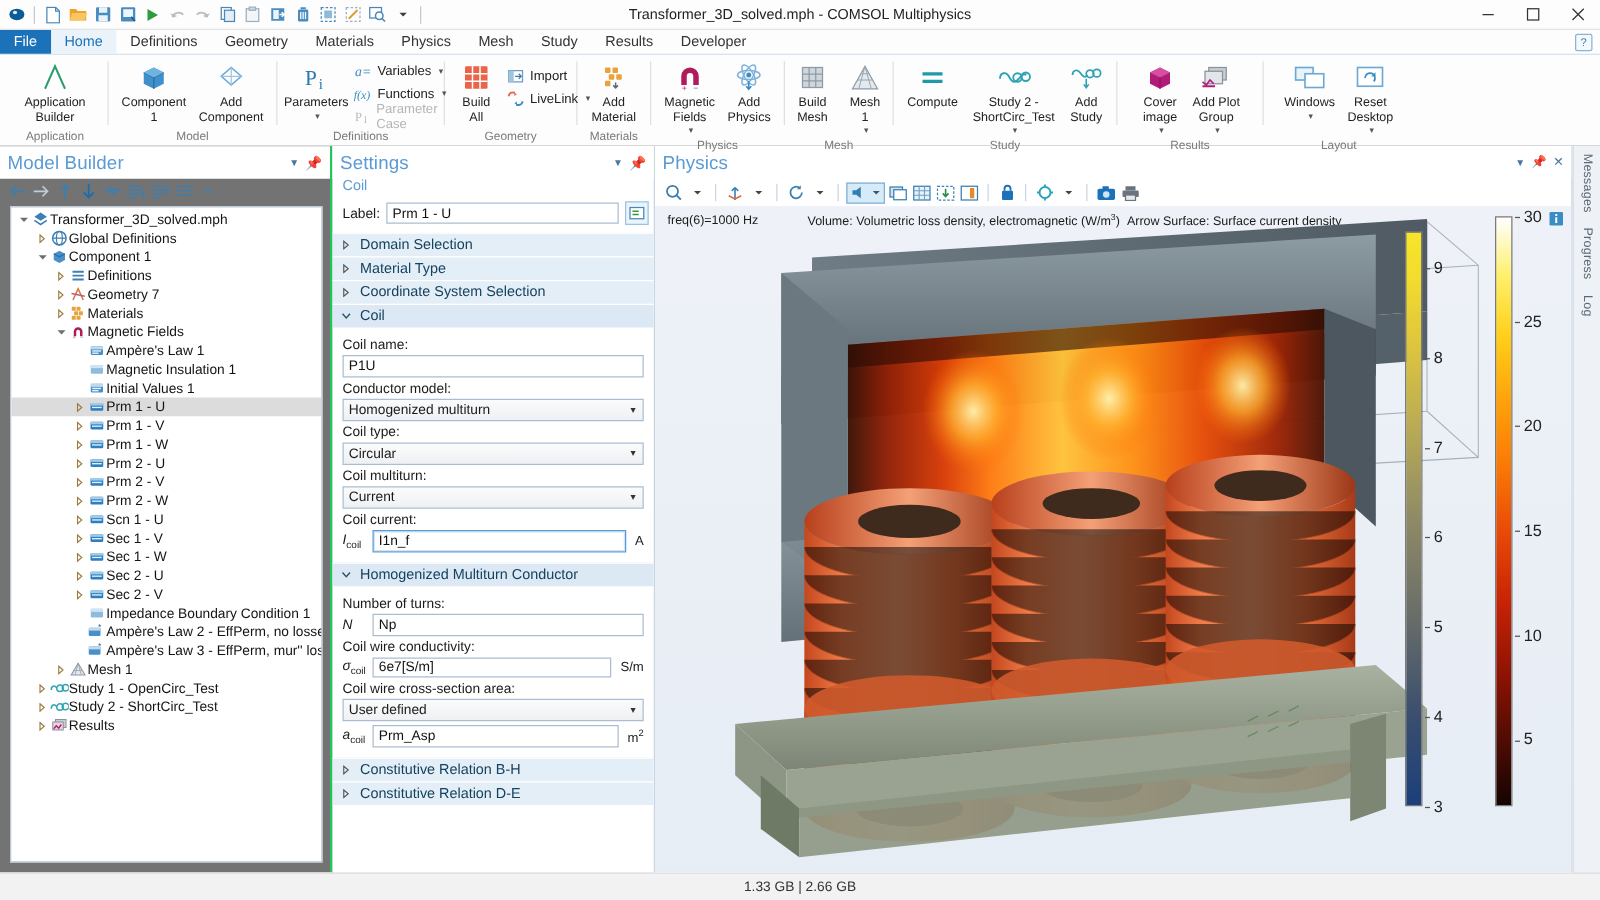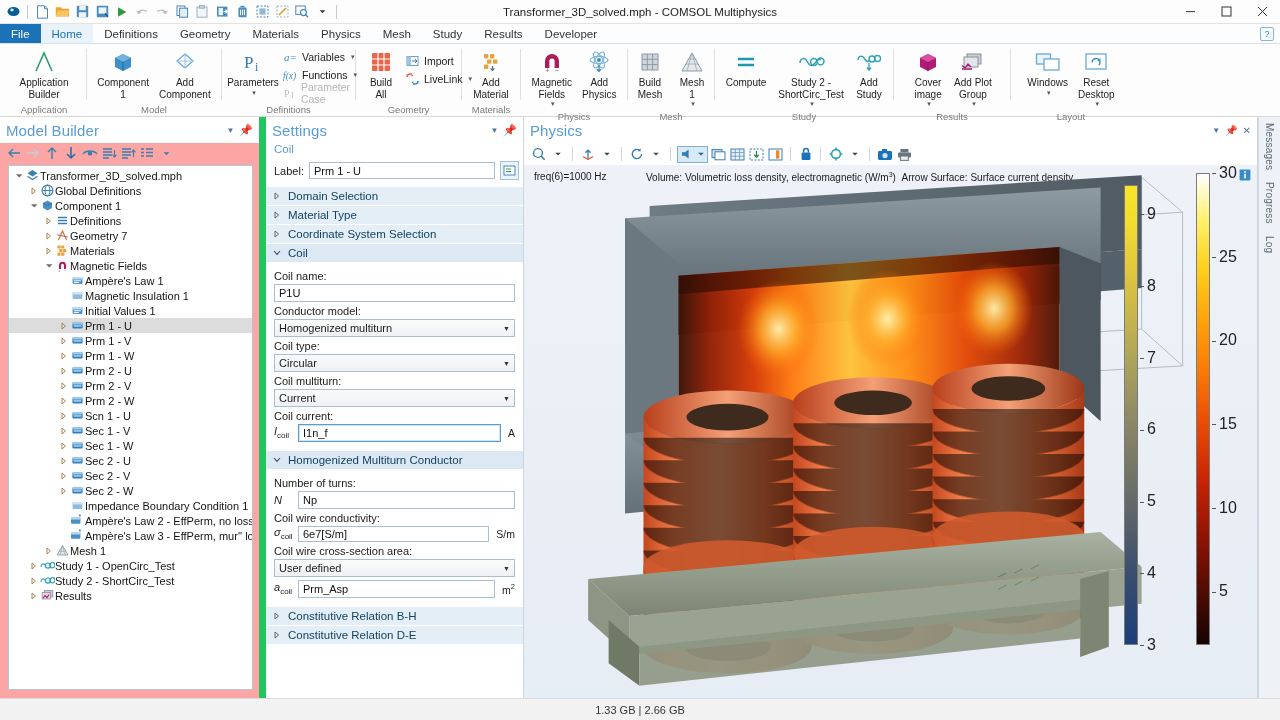--- a/index.html
+++ b/index.html
@@ -87,21 +87,21 @@
   }
   .panel-title { font-size:15px; color:#5b9bd5; font-weight:400; letter-spacing:.1px; }
   .panel-head-ctrl { margin-left:auto; display:flex; align-items:center; gap:5px; color:#4a789e; }
   .panel-toolbar {
     height:20px; display:flex; align-items:center; gap:3px; padding:0 6px;
     flex:none;
   }
   .tbi { width:16px; height:16px; display:flex; align-items:center; justify-content:center; }
 
   
-  .mb { width:266px; border-right:7px solid #22c55e; background:#fca5a5; }
+  .mb { width:266px; border-right:2px solid #22c55e; background:#737373; }
   .mb-tree {
     flex:1; margin:2px 6px 8px 8px; background:#fff; border:1px solid #b9c6d2;
     overflow:hidden; font-size:11px; padding-top:2px;
   }
   .tnode {
     height:15px; display:flex; align-items:center; padding-left:4px; white-space:nowrap;
   }
   .tnode.sel { background:#dcdcdc; }
   .arr { width:11px; flex:none; display:flex; align-items:center; justify-content:center; }
   .arr svg { display:block; }
@@ -150,21 +150,21 @@
   .gbtn.boxed { border:1px solid #7fb0d4; background:#d6eaf8; padding:0 2px; }
   .gcanvas { flex:1; position:relative; background:#eef2f7; overflow:hidden; }
   .gcanvas-inner { position:absolute; inset:0; background:linear-gradient(180deg,#eef2f8 0%,#eaeff6 55%,#e7edf5 100%); }
   .gfx-annot { position:absolute; font-size:10px; color:#1a1a1a; white-space:nowrap; }
   .gfx-freq { left:10px; top:6px; }
   .gfx-desc { left:122px; top:6px; }
   .gfx-desc sup { font-size:7px; }
   .cbar-wrap { position:absolute; }
   .cbar { width:14px; border:1px solid #7b7b7b; }
   .cbar-ticks { position:absolute; left:16px; top:0; height:100%; width:34px; }
-  .cbar-tick { position:absolute; font-size:16px; color:#222; transform:translateY(-50%); }
+  .cbar-tick { position:absolute; font-size:13px; color:#222; transform:translateY(-50%); }
   .cbar-tick .dash { display:inline-block; width:4px; border-top:1px solid #555; vertical-align:middle; margin-right:3px; }
 
   
   .rail { width:22px; background:#eef2f6; border-left:1px solid #d2dae2; display:flex;
           flex-direction:column; align-items:center; padding-top:6px; }
   .rail-tab {
     writing-mode:vertical-rl; font-size:10px; color:#5a6a78; margin-bottom:12px;
     letter-spacing:.2px;
   }
 
@@ -995,35 +995,20 @@
               </svg>
             </span>
             <span class="tico">
               <svg width="13" height="13" viewBox="0 0 13 13">
                 <rect x="1.4" y="3.4" width="10.2" height="6.2" rx="1" fill="#2e7fc0"></rect>
                 <rect x="1.4" y="3.4" width="10.2" height="2.1" fill="#9ecbe9"></rect>
                 <rect x="2.6" y="6.4" width="7.8" height="1.1" fill="#dff0fb"></rect>
               </svg>
             </span>
             <span class="tlabel">Sec 2 - V</span>
-          </div>
-          <div class="tnode" style="padding-left: 49px;">
-            <span class="arr">
-              <svg width="6" height="8" viewBox="0 0 6 8">
-                <path d="M1 1l3.4 3L1 7z" fill="none" stroke="#9a7b3c" stroke-width=".9"></path>
-              </svg>
-            </span>
-            <span class="tico">
-              <svg width="13" height="13" viewBox="0 0 13 13">
-                <rect x="1.4" y="3.4" width="10.2" height="6.2" rx="1" fill="#2e7fc0"></rect>
-                <rect x="1.4" y="3.4" width="10.2" height="2.1" fill="#9ecbe9"></rect>
-                <rect x="2.6" y="6.4" width="7.8" height="1.1" fill="#dff0fb"></rect>
-              </svg>
-            </span>
-            <span class="tlabel">Sec 2 - W</span>
           </div>
           <div class="tnode" style="padding-left: 49px;">
             <span class="arr"></span>
             <span class="tico">
               <svg width="13" height="13" viewBox="0 0 13 13">
                 <rect x="1.6" y="3" width="9.8" height="7" rx="1" fill="#8fbcdc"></rect>
                 <rect x="1.6" y="3" width="9.8" height="2.5" fill="#cfe4f3"></rect>
               </svg>
             </span>
             <span class="tlabel">Impedance Boundary Condition 1</span>

